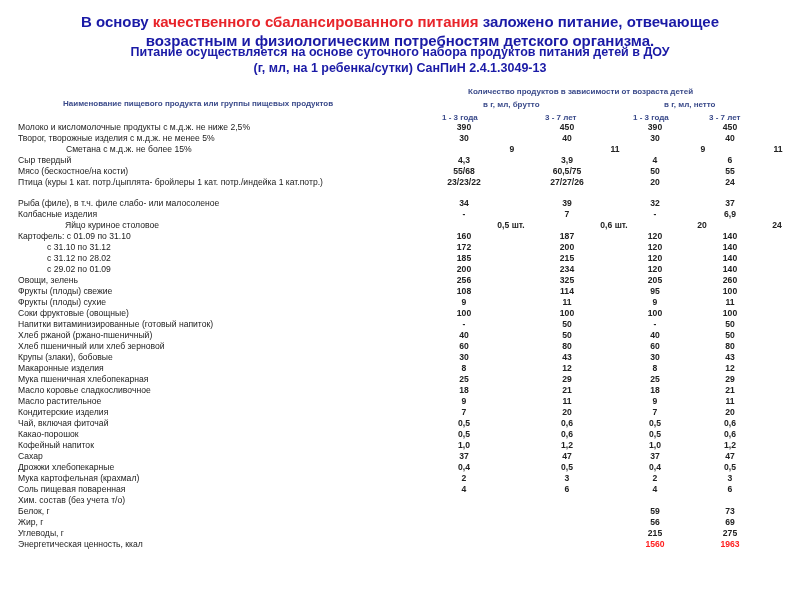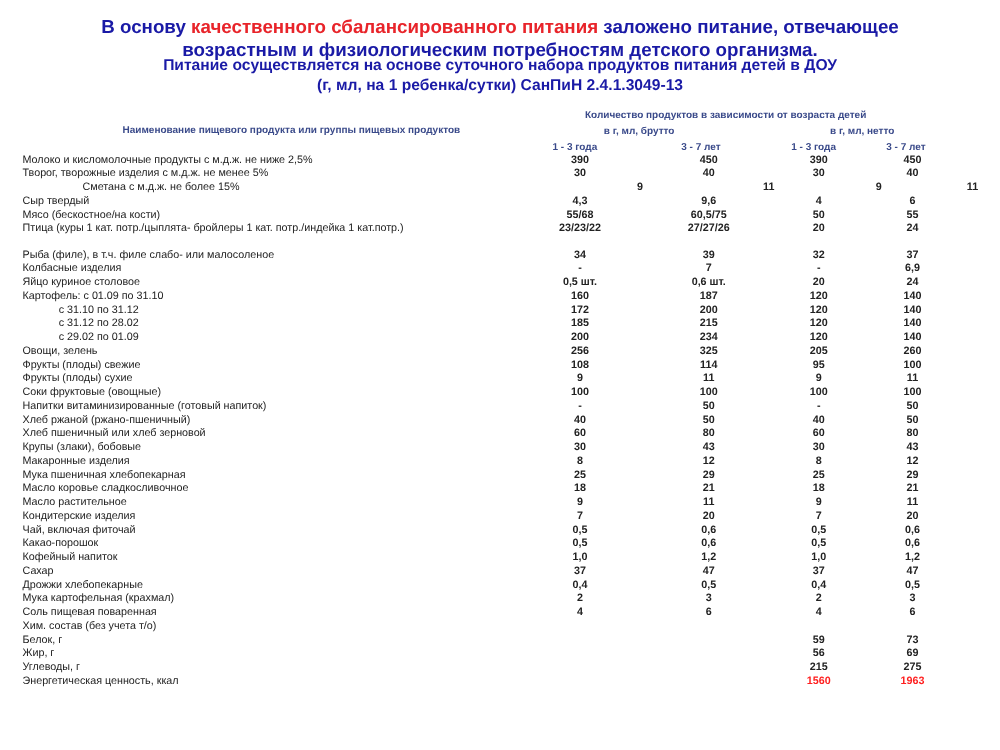--- a/index.html
+++ b/index.html
@@ -22,21 +22,21 @@
 
 <div class="title t1">
   <span>В основу </span><span class="red">качественного сбалансированного питания</span><span> заложено питание, отвечающее</span><br>
   <span>возрастным и физиологическим потребностям детского организма.</span>
 </div>
 <div class="title t2">
   <span>Питание осуществляется на основе суточного набора продуктов питания детей в ДОУ</span><br>
   <span>(г, мл, на 1 ребенка/сутки)  СанПиН 2.4.1.3049-13</span>
 </div>
 
-<div class="hdr" style="left:63px; top:99px;margin-left:35px;">Наименование пищевого продукта   или  группы пищевых продуктов</div>
+<div class="hdr" style="left:63px; top:99px;">Наименование пищевого продукта   или  группы пищевых продуктов</div>
 <div class="hdr" style="left:468px; top:87px;">Количество продуктов   в зависимости от возраста детей</div>
 <div class="hdr" style="left:483px; top:100px;">в г, мл, брутто</div>
 <div class="hdr" style="left:664px; top:100px;text-align:right;">в г, мл,   нетто</div>
 <div class="hdr" style="left:442px; top:113px;">1 - 3  года</div>
 <div class="hdr" style="left:545px; top:113px;">3 - 7   лет</div>
 <div class="hdr" style="left:633px; top:113px;">1 - 3 года</div>
 <div class="hdr" style="left:709px; top:113px;">3 - 7 лет</div>
 
 <div class="rows" id="rows">
     <div class="row" style="top: 0px;">
@@ -56,21 +56,21 @@
     <div class="row" style="top: 22px; margin-left: 48px;">
       <span class="name">Сметана с м.д.ж. не более 15%</span>
       <span class="v c0">9</span>
       <span class="v c1">11</span>
       <span class="v c2">9</span>
       <span class="v c3">11</span>
     </div>
     <div class="row" style="top: 33px;">
       <span class="name">Сыр твердый</span>
       <span class="v c0">4,3</span>
-      <span class="v c1">9,6</span>
+      <span class="v c1">3,9</span>
       <span class="v c2">4</span>
       <span class="v c3">6</span>
     </div>
     <div class="row" style="top: 44px;">
       <span class="name">Мясо (бескостное/на кости)</span>
       <span class="v c0">55/68</span>
       <span class="v c1">60,5/75</span>
       <span class="v c2">50</span>
       <span class="v c3">55</span>
     </div>
@@ -88,21 +88,21 @@
       <span class="v c2">32</span>
       <span class="v c3">37</span>
     </div>
     <div class="row" style="top: 87px;">
       <span class="name">Колбасные изделия</span>
       <span class="v c0">-</span>
       <span class="v c1">7</span>
       <span class="v c2">-</span>
       <span class="v c3">6,9</span>
     </div>
-    <div class="row" style="top: 98px;">
+    <div class="row" style="top: 98px; margin-left: 47px;">
       <span class="name">Яйцо куриное столовое</span>
       <span class="v c0">0,5 шт.</span>
       <span class="v c1">0,6 шт.</span>
       <span class="v c2">20</span>
       <span class="v c3">24</span>
     </div>
     <div class="row" style="top: 109px;">
       <span class="name">Картофель: с 01.09  по 31.10</span>
       <span class="v c0">160</span>
       <span class="v c1">187</span>

